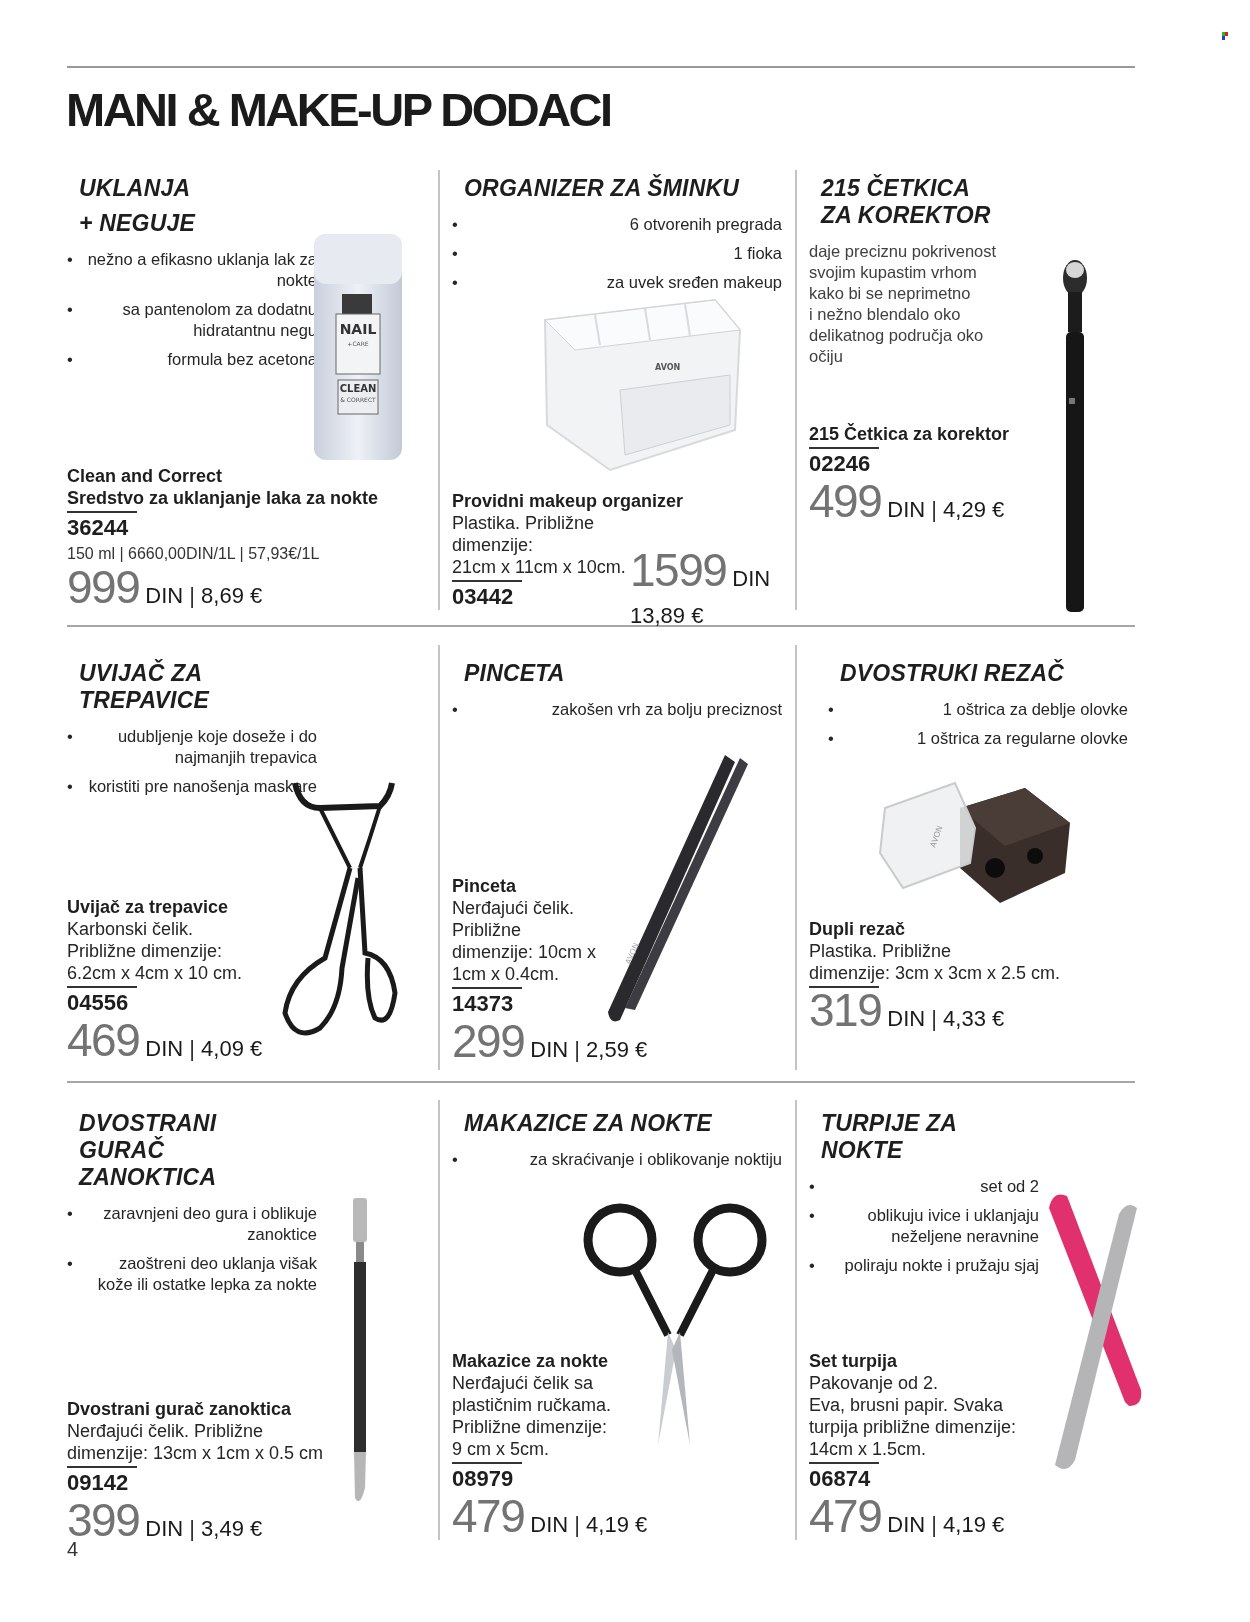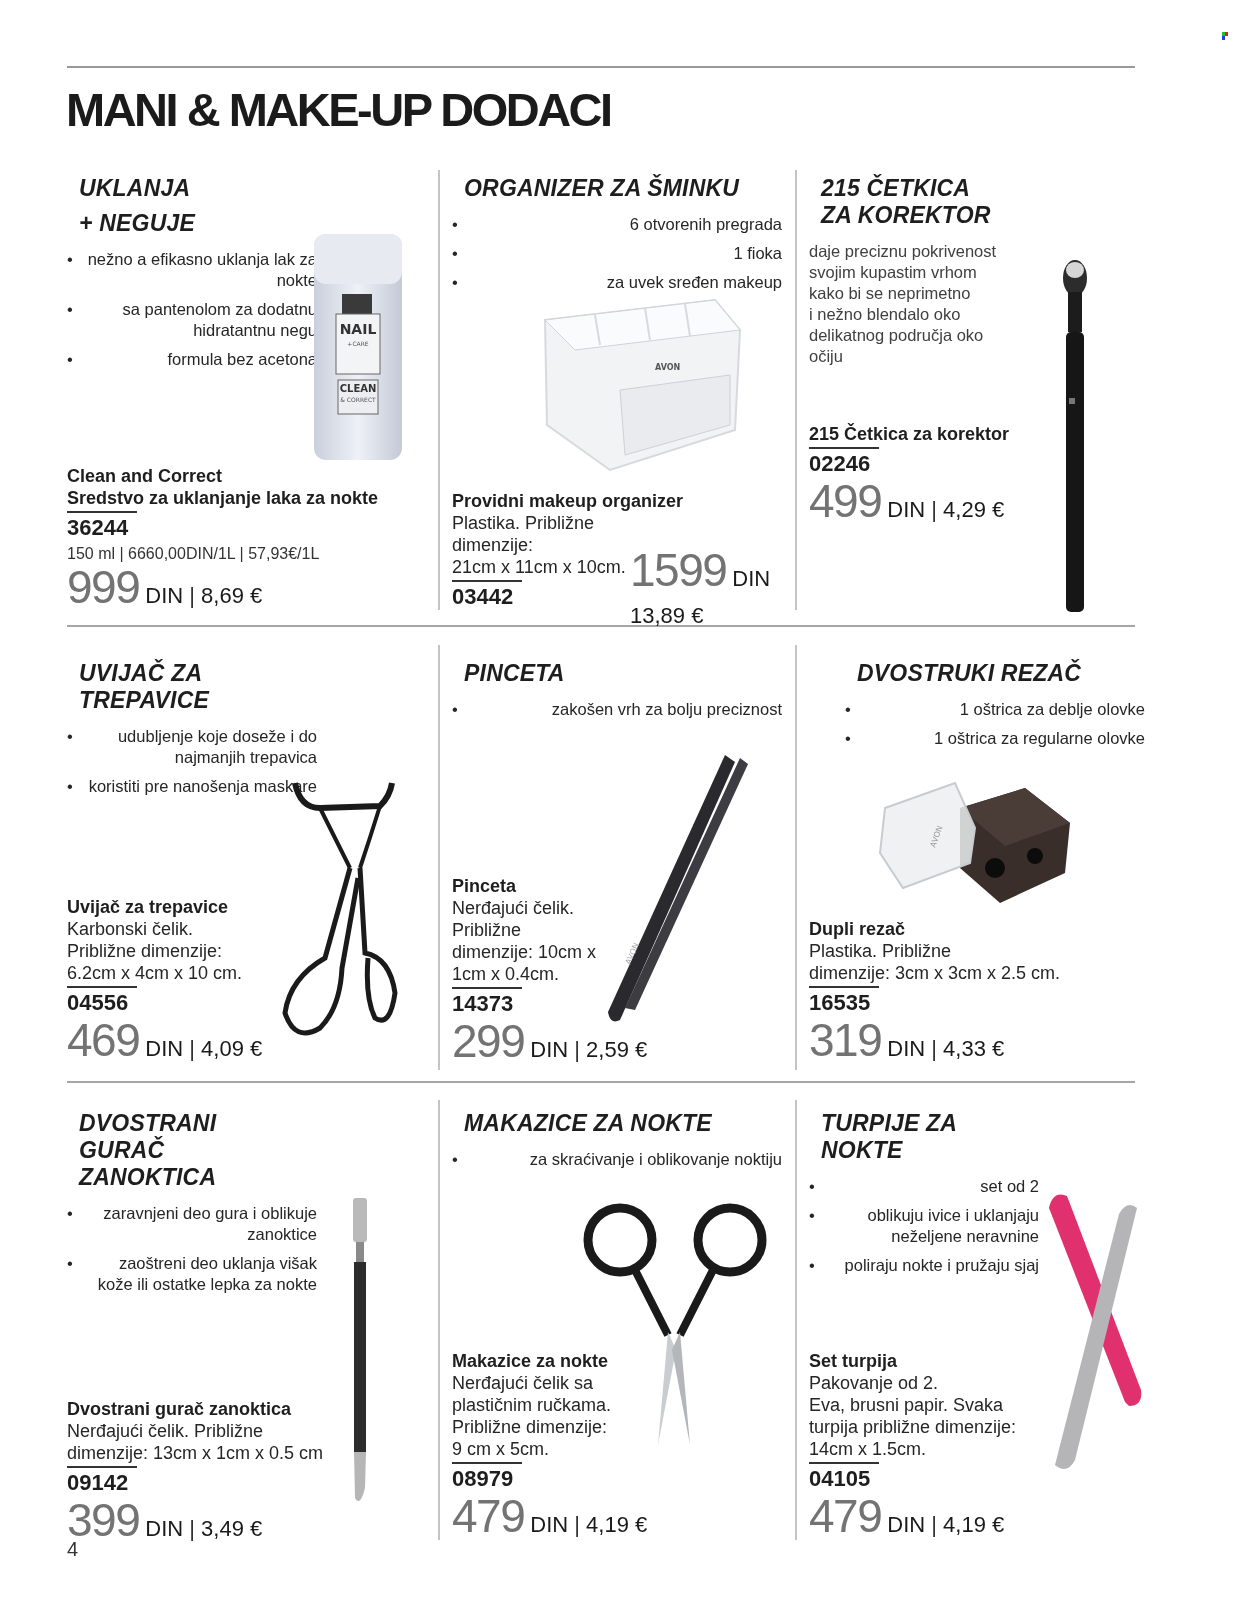--- a/index.html
+++ b/index.html
@@ -207,21 +207,21 @@
     <span>dimenzije: 10cm x</span><br>
     <span>1cm x 0.4cm.</span>
   </div>
   <div class="code-rule"></div>
   <div class="code">14373</div>
   <div class="price-line">
     <span class="price-big">299</span><span class="price-small"><span>DIN</span> <span class="sep">|</span> <span>2,59 €</span></span>
   </div>
 </div>
 
-<div class="cell" style="left:845px;top:648px;width:300px">
+<div class="cell" style="left:828px;top:648px;width:300px">
   <h2>DVOSTRUKI REZAČ</h2>
   <ul style="">
     <li>1 oštrica za deblje olovke</li>
     <li>1 oštrica za regularne olovke</li>
   </ul>
 </div>
 <svg class="prod-img" style="left:875px;top:768px" width="200" height="140" viewBox="0 0 200 140">
   <path d="M85 40 L150 20 L195 55 L190 105 L125 135 L85 100 Z" fill="#3a2e2a"></path>
   <path d="M85 40 L150 20 L195 55 L130 78 Z" fill="#4a3c37"></path>
   <circle cx="120" cy="100" r="10" fill="#0c0c0c"></circle>
@@ -229,21 +229,20 @@
   <path d="M10 40 L80 15 L100 60 L95 95 L28 120 L5 85 Z" fill="#eceef0" fill-opacity="0.85" stroke="#c8cbcf" stroke-width="2"></path>
   <text x="60" y="80" font-size="8" fill="#999" transform="rotate(-70 60 80)" font-family="DejaVu Sans, sans-serif">AVON</text>
 </svg>
 <div class="info" style="left:809px;top:918px;width:300px">
   <div class="pname">Dupli rezač</div>
   <div class="pdesc">
     <span>Plastika. Približne</span><br>
     <span>dimenzije: 3cm x 3cm x 2.5 cm.</span>
   </div>
   <div class="code-rule"></div>
-  <div class="code">16535</div>
   <div class="price-line">
     <span class="price-big">319</span><span class="price-small"><span>DIN</span> <span class="sep">|</span> <span>4,33 €</span></span>
   </div>
 </div>
 
 <div class="cell" style="left:67px;top:1098px;width:250px">
   <h2>
     <span>DVOSTRANI</span><br>
     <span>GURAČ</span><br>
     <span>ZANOKTICA</span>
@@ -317,19 +316,19 @@
 </svg>
 <div class="info" style="left:809px;top:1350px;width:260px">
   <div class="pname">Set turpija</div>
   <div class="pdesc">
     <span>Pakovanje od 2.</span><br>
     <span>Eva, brusni papir. Svaka</span><br>
     <span>turpija približne dimenzije:</span><br>
     <span>14cm x 1.5cm.</span>
   </div>
   <div class="code-rule"></div>
-  <div class="code">04105</div>
+  <div class="code">06874</div>
   <div class="price-line">
     <span class="price-big">479</span><span class="price-small"><span>DIN</span> <span class="sep">|</span> <span>4,19 €</span></span>
   </div>
 </div>
 
 <div style="position:absolute;left:67px;top:1538px;font-size:20px;color:#333">4</div>
 
 </body></html>

